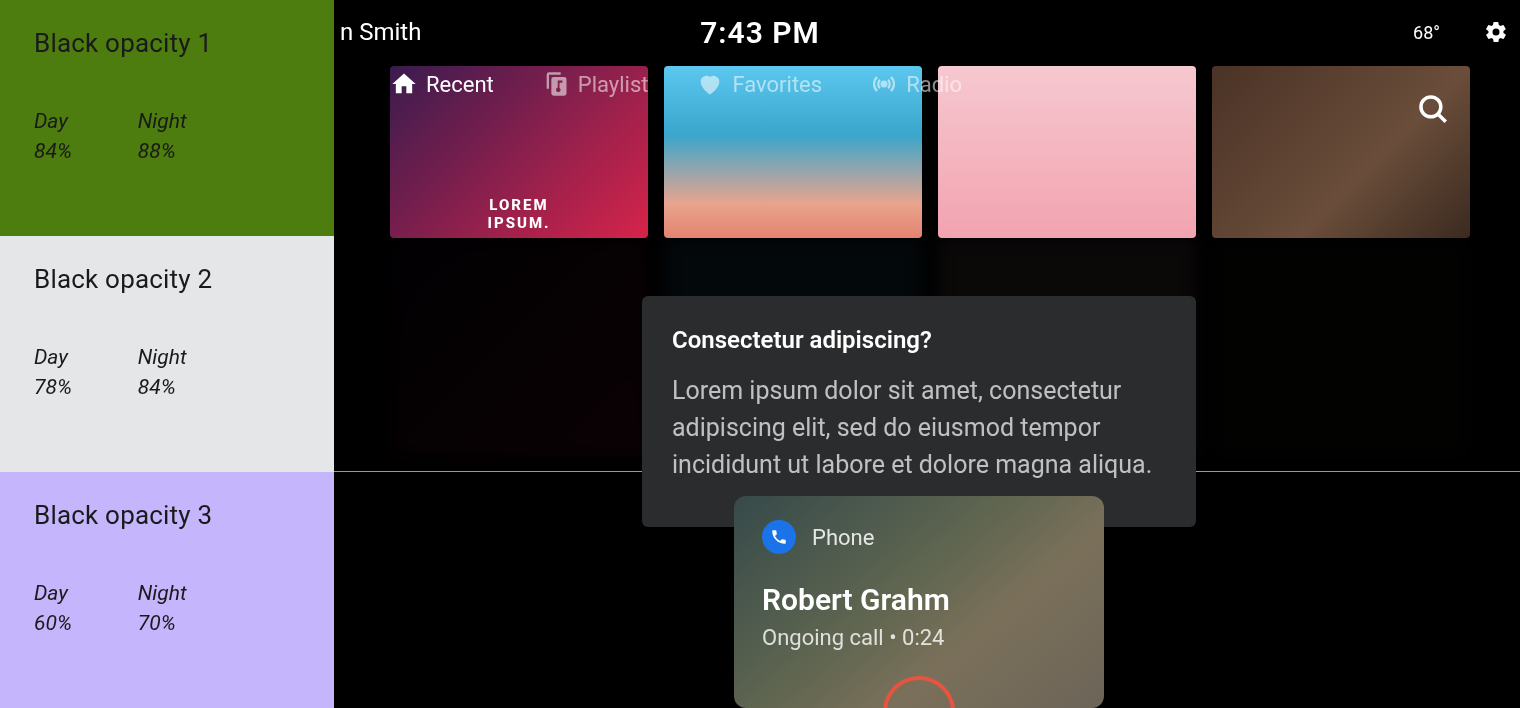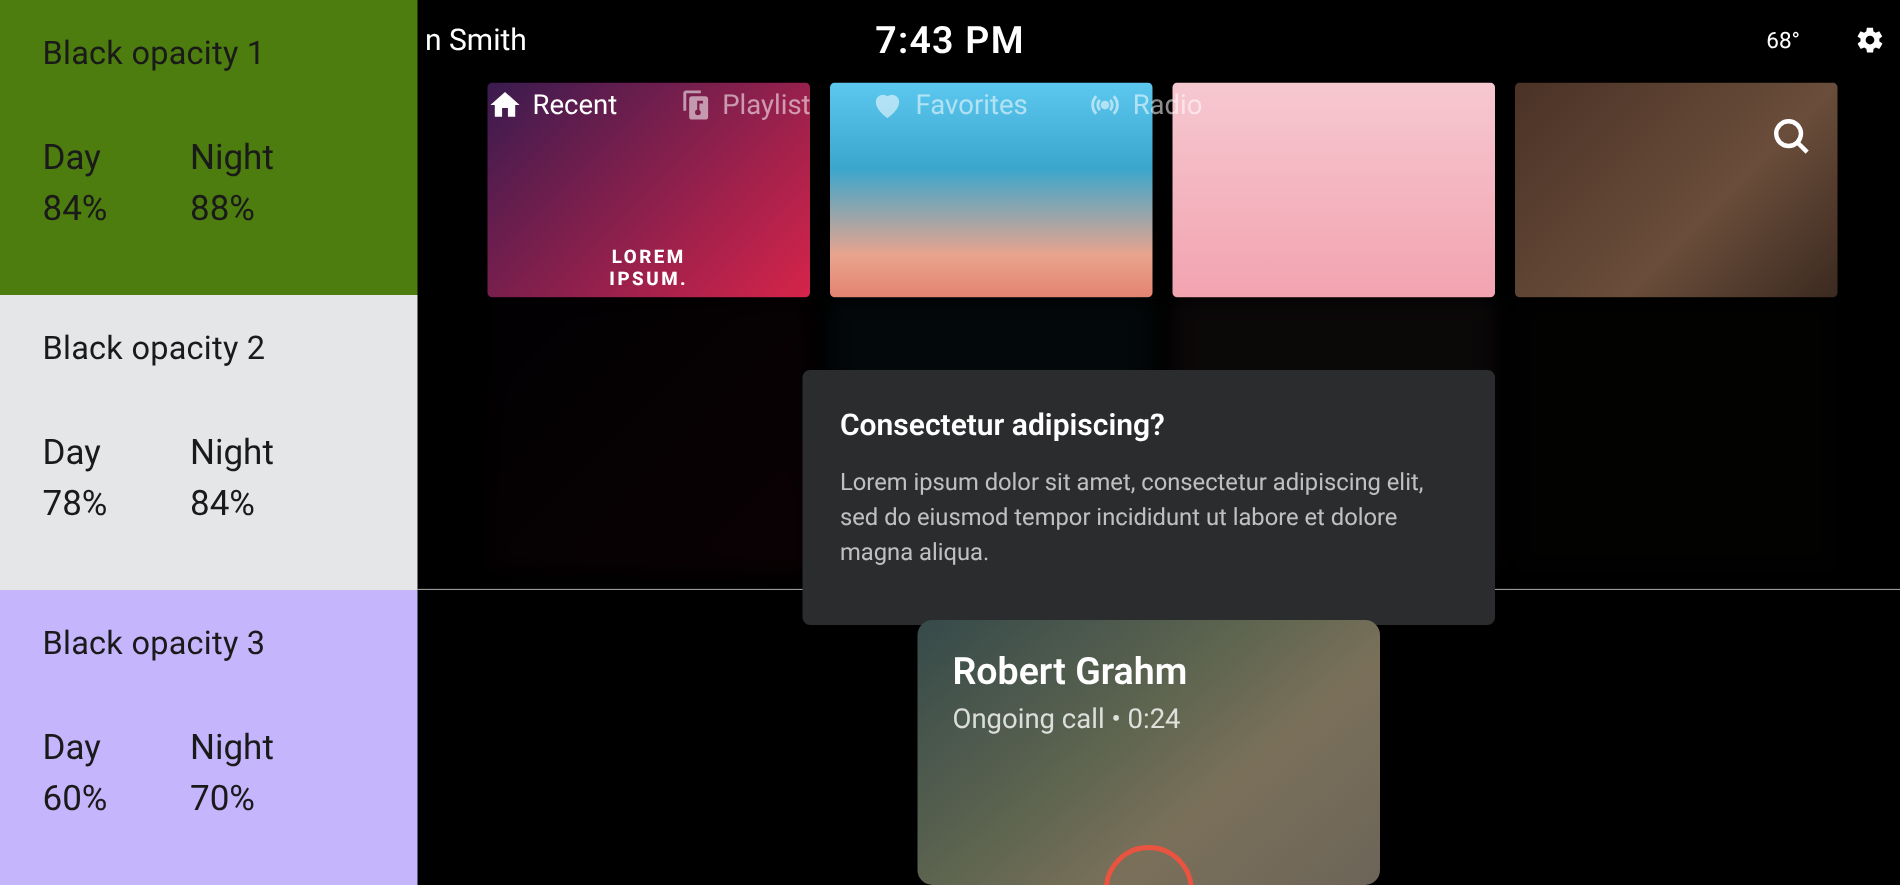--- a/index.html
+++ b/index.html
@@ -2,21 +2,21 @@
 <html><head>
 <meta charset="utf-8">
 <style>
   * { margin:0; padding:0; box-sizing:border-box; }
   html,body { width:1520px; height:708px; font-family:"Roboto","Helvetica Neue",Arial,sans-serif; background:#000; color:#fff; overflow:hidden; }
   
   .sidebar { position:absolute; left:0; top:0; width:334px; height:708px; display:flex; flex-direction:column; z-index:50; }
   .op-block { flex:1; padding:28px 34px; color:#1a1a1a; }
   .op-block h3 { font-size:26px; font-weight:400; margin-bottom:48px; letter-spacing:.2px; }
   .op-row { display:flex; gap:66px; }
-  .op-col span { display:block; font-size:28px; font-weight:400; line-height:1.45; }
+  .op-col span { display:block; font-size:21px; font-weight:400; line-height:1.45;font-style:italic; }
   .op1 { background:#4d7c0f; }
   .op2 { background:#e4e6e8; }
   .op3 { background:#c4b5fd; }
   
   .app { position:absolute; left:0; top:0; width:1520px; height:576px; }
   .statusbar { position:absolute; top:0; left:0; right:0; height:64px; display:flex; align-items:center; color:#fff; font-size:24px; }
   .statusbar .user { position:absolute; left:340px; font-weight:400; }
   .statusbar .clock { position:absolute; left:50%; transform:translateX(-50%); font-size:30px; font-weight:600; letter-spacing:1px; }
   .statusbar .temp { position:absolute; right:80px; font-size:18px; }
   .statusbar .settings { position:absolute; right:8px; top:16px; width:32px; height:32px; display:flex; align-items:center; justify-content:center; }
@@ -41,21 +41,21 @@
   .blurcontent { position:absolute; top:0; left:0; right:0; height:100%; display:flex; gap:16px; padding-left:56px; filter:blur(8px); opacity:.4; }
   .blurcontent .btile{ width:258px; height:220px; border-radius:4px; flex-shrink:0; }
   .bt1{ background:linear-gradient(135deg,#2b1040,#d6244a); }
   .bt2{ background:#4aa0c8; }
   .bt3{ background:#e0a0a8; }
   .bt4{ background:#3a2a22; }
   .blurzone::after{ content:""; position:absolute; inset:0; background:rgba(0,0,0,.88); }
   
   .qcard { position:absolute; top:296px; left:642px; width:554px; background:#2b2c2e; border-radius:6px; padding:30px 30px 44px; z-index:20; }
   .qcard h4 { font-size:24px; font-weight:600; margin-bottom:18px; }
-  .qcard p { font-size:19px; line-height:1.48; color:rgba(255,255,255,.7); }
+  .qcard p { font-size:25px; line-height:1.48; color:rgba(255,255,255,.7); }
   
   .phonecard { position:absolute; top:496px; left:734px; width:370px; height:212px; border-radius:12px; background:linear-gradient(140deg,#364a4a 0%,#606650 45%,#7a705a 65%,#6c6458 100%); padding:24px 28px; z-index:20; overflow:hidden; }
   .phonecard .approw { display:flex; align-items:center; gap:16px; margin-bottom:28px; }
   .phonecard .phone-icon { width:34px; height:34px; background:#1a73e8; border-radius:50%; display:flex; align-items:center; justify-content:center; }
   .phonecard .phone-icon svg{ width:18px; height:18px; fill:#fff; }
   .phonecard .applabel { font-size:22px; color:rgba(255,255,255,.85); }
   .phonecard .caller { font-size:30px; font-weight:600; margin-bottom:8px; }
   .phonecard .status { font-size:22px; color:rgba(255,255,255,.8); }
   .phonecard .hangup { position:absolute; bottom:-40px; left:50%; transform:translateX(-50%); width:72px; height:72px; border:4px solid #e85440; border-radius:50%; }
 </style>
@@ -128,20 +128,28 @@
         <div class="btile bt4"></div>
     </div>
   </div>
 
   <div class="qcard">
     <h4>Consectetur adipiscing?</h4>
     <p>Lorem ipsum dolor sit amet, consectetur adipiscing elit, sed do eiusmod tempor incididunt ut labore et dolore magna aliqua.</p>
   </div>
 
   <div class="phonecard">
+    <div class="approw">
+      <span class="phone-icon">
+        <svg viewBox="0 0 24 24">
+            <path d="M6.6 10.8a15 15 0 0 0 6.6 6.6l2.2-2.2a1 1 0 0 1 1-.25 11.4 11.4 0 0 0 3.6.58 1 1 0 0 1 1 1V20a1 1 0 0 1-1 1A17 17 0 0 1 3 4a1 1 0 0 1 1-1h3.5a1 1 0 0 1 1 1 11.4 11.4 0 0 0 .58 3.6 1 1 0 0 1-.25 1z"></path>
+          </svg>
+      </span>
+      <span class="applabel">Phone</span>
+    </div>
     <div class="caller">Robert Grahm</div>
     <div class="status">Ongoing call • 0:24</div>
     <div class="hangup"></div>
   </div>
 
 </div>
 
 <div class="sidebar">
   <div class="op-block op1">
     <h3>Black opacity 1</h3>

